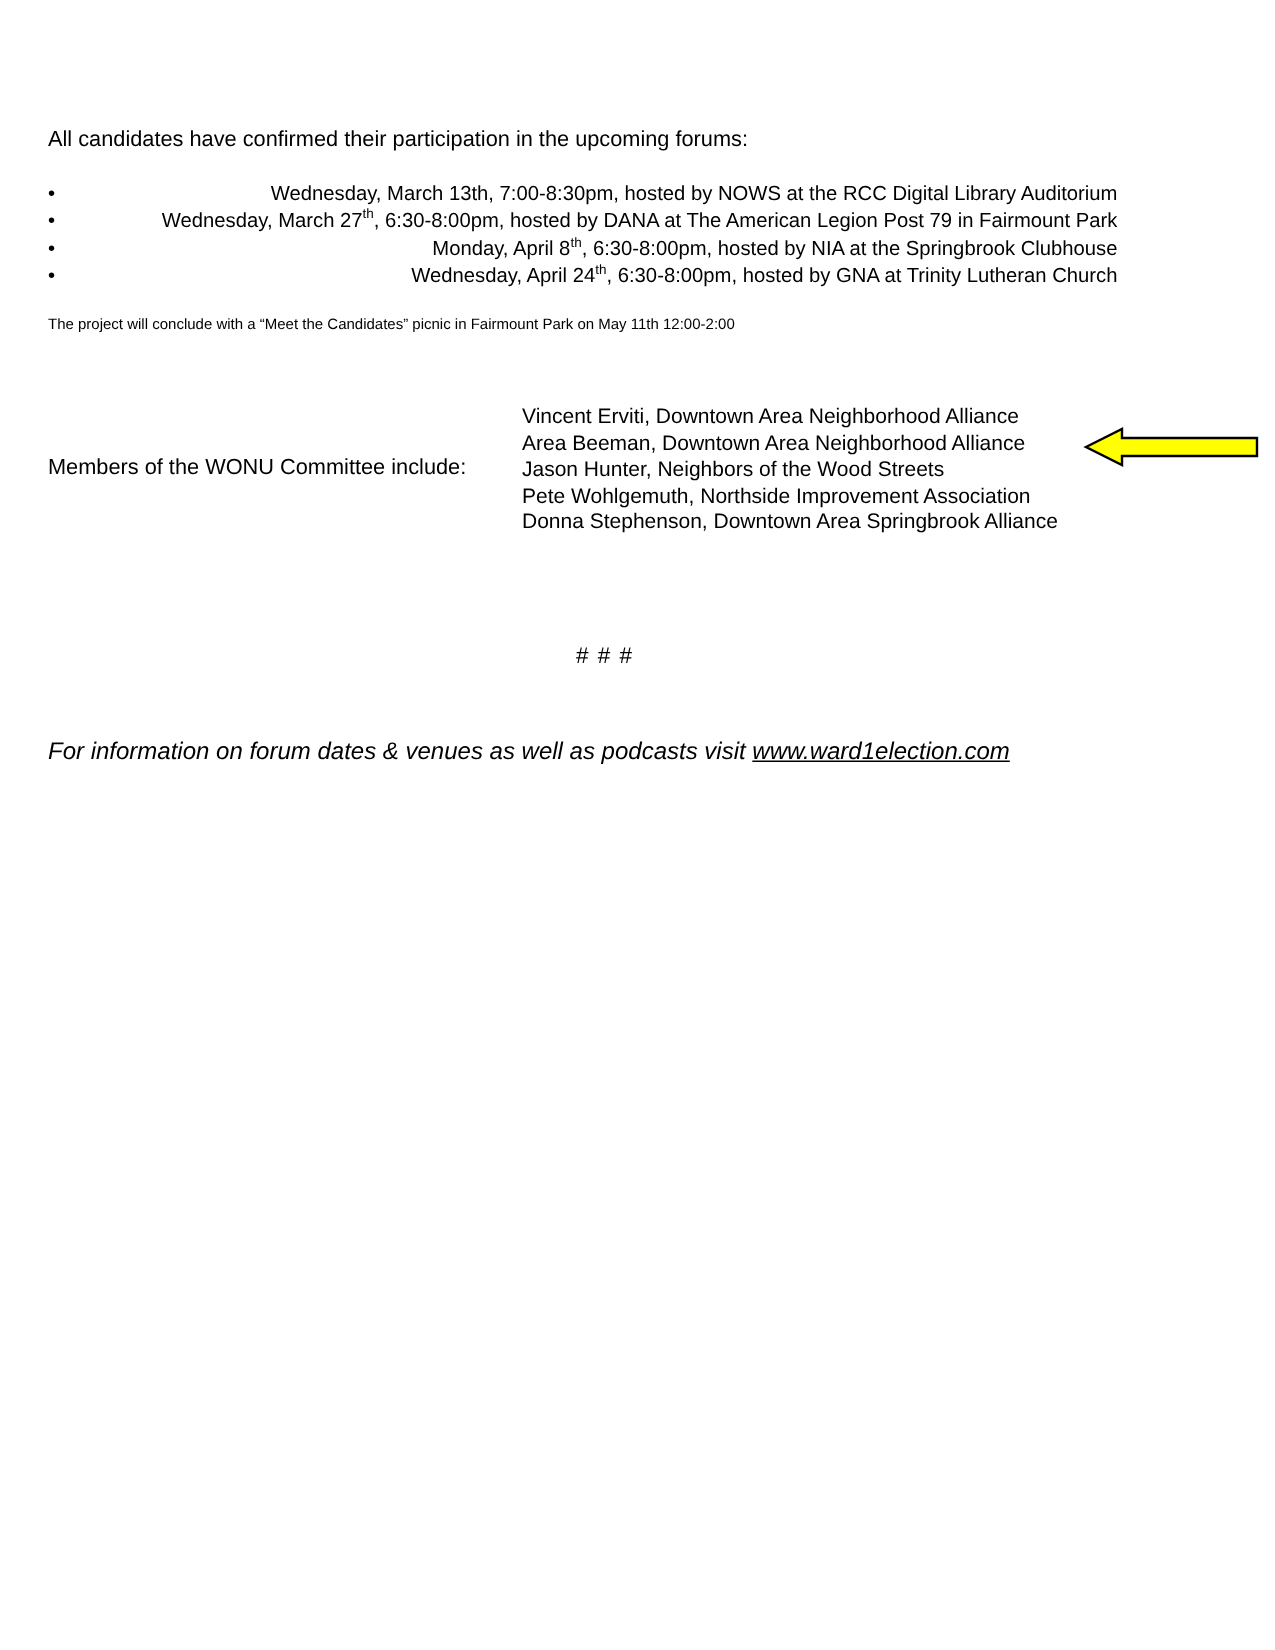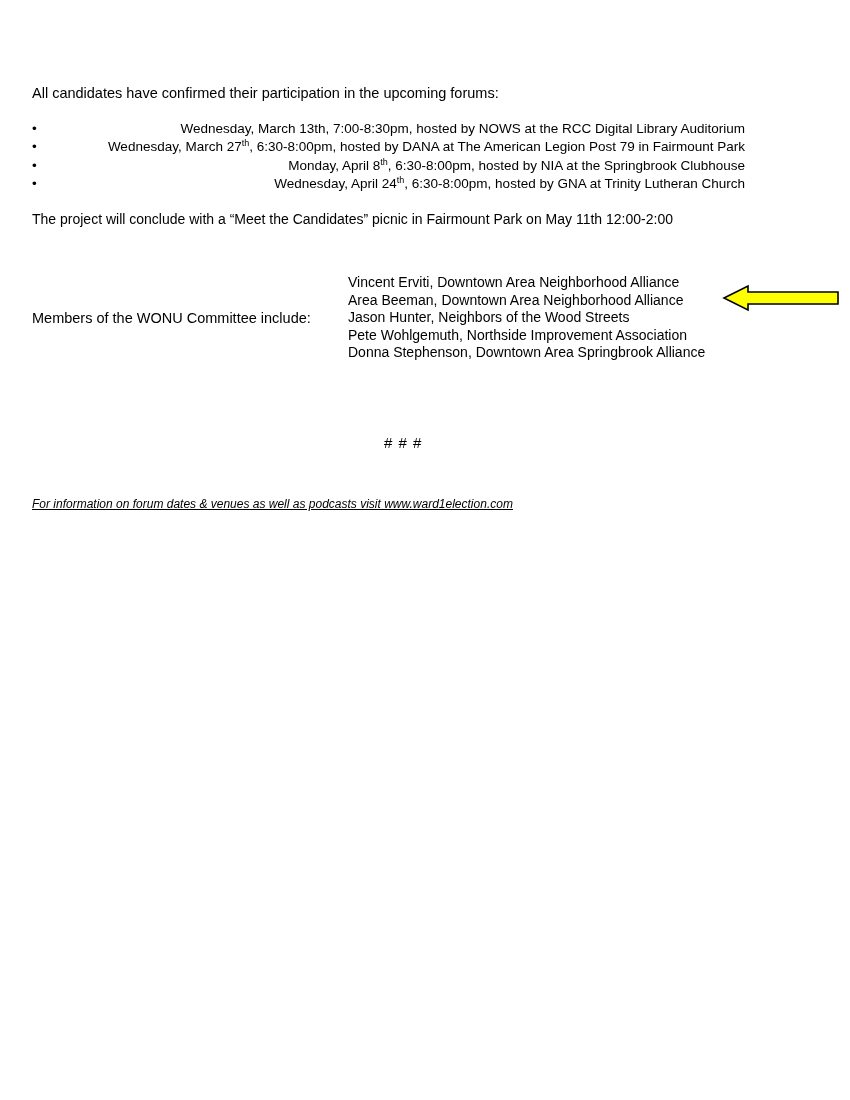--- a/index.html
+++ b/index.html
@@ -49,21 +49,21 @@
   .bullet-text {
     flex: 1 1 auto;
     text-align: right;
   }
   sup {
     font-size: 9px;
     vertical-align: super;
     line-height: 0;
   }
   .conclude-line {
-    font-size: 14px;
+    font-size: 10px;
     line-height: 1.35;
     margin: 0 0 46px 0;
   }
   .committee-block {
     position: relative;
     display: flex;
     align-items: center;
     margin: 0 0 0 0;
   }
   .committee-label {
@@ -82,24 +82,23 @@
   }
   .hash-line {
     text-align: left;
     padding-left: 352px;
     font-size: 15px;
     letter-spacing: 1px;
     margin-top: 72px;
   }
   .footer-line {
     margin-top: 46px;
-    font-size: 12px;
+    font-size: 16px;
     font-style: italic;
     line-height: 1.3;
-    text-decoration: underline;
   }
   .footer-link {
     font-style: italic;
     text-decoration: underline;
     color: #000000;
   }
   .arrow-annotation {
     position: absolute;
     left: 722px;
     top: 248px;

